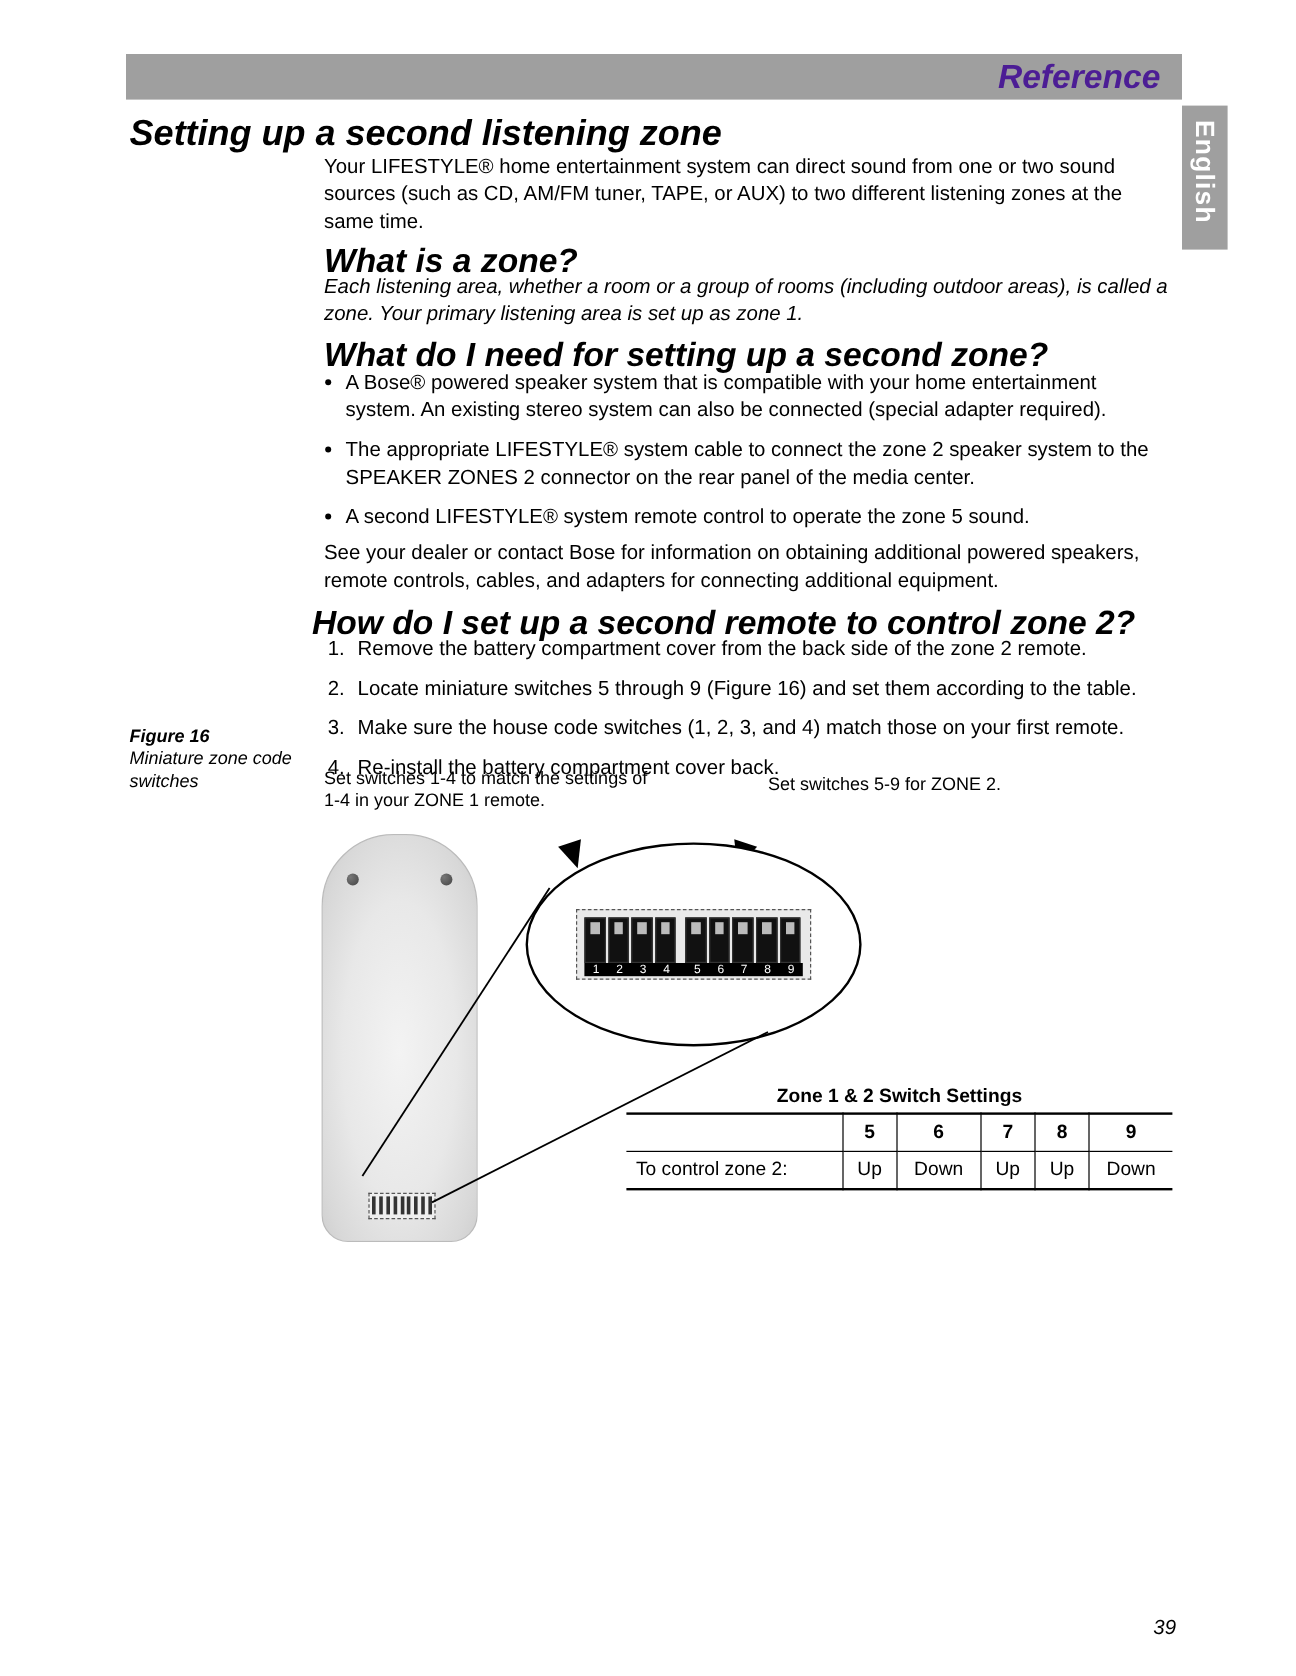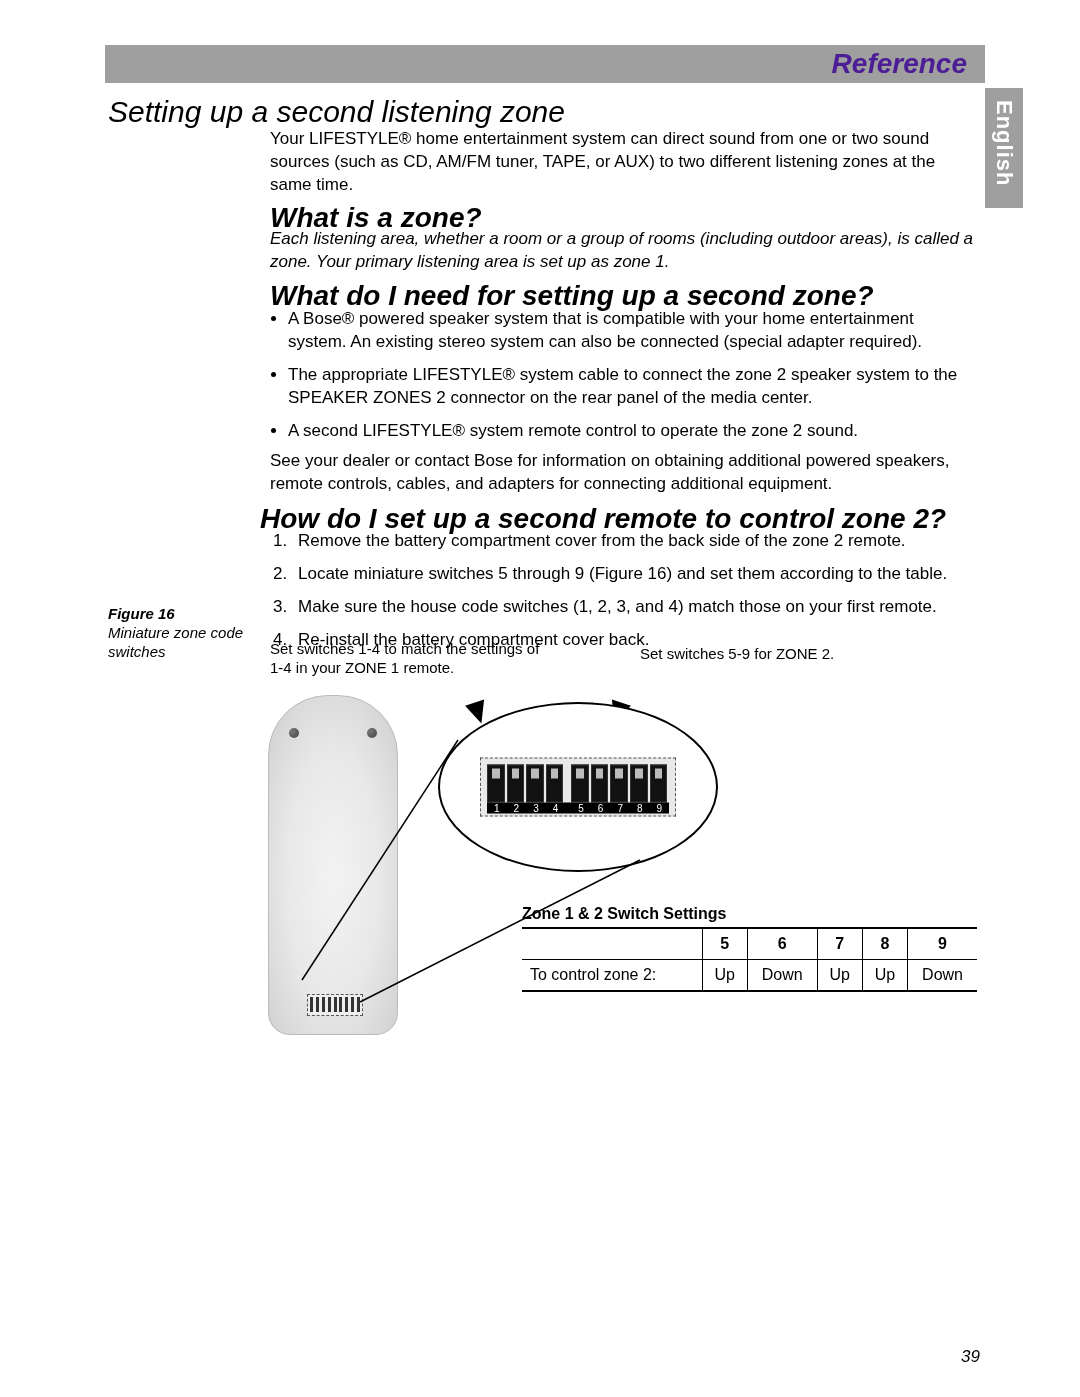--- a/index.html
+++ b/index.html
@@ -42,21 +42,21 @@
     font-size:22px;
     position:absolute;
     left:6px; top:12px;
     letter-spacing:1px;
   }
   .page-title {
     position:absolute;
     left:108px;
     top:95px;
     font-size:30px;
-    font-weight:normal;
+    font-weight:bold;
     font-style:italic;
   }
   .body-col {
     position:absolute;
     left:270px;
     right:105px;
     font-size:17px;
     line-height:1.35;
   }
   .intro   { top:128px; }
@@ -187,21 +187,21 @@
   .arr1 { left:468px; top:702px; transform:rotate(-18deg); }
   .arr2 { left:608px; top:702px; transform:rotate(18deg); }
 
   
   .tbl-wrap {
     position:absolute;
     left:522px; top:905px;
     width:455px;
   }
   .tbl-title {
-    text-align:left;
+    text-align:center;
     font-weight:bold;
     font-size:16px;
     margin-bottom:4px;
   }
   table.switch {
     border-collapse: collapse;
     width:100%;
     font-size:16px;
   }
   table.switch th, table.switch td {
@@ -244,21 +244,21 @@
 <div class="body-col intro">Your LIFESTYLE® home entertainment system can direct sound from one or two sound sources (such as CD, AM/FM tuner, TAPE, or AUX) to two different listening zones at the same time.</div>
 
 <div class="h2 h2a">What is a zone?</div>
 <div class="body-col zone-def">Each listening area, whether a room or a group of rooms (including outdoor areas), is called a zone. Your primary listening area is set up as zone 1.</div>
 
 <div class="h2 h2b">What do I need for setting up a second zone?</div>
 <div class="body-col need">
   <ul>
     <li>A Bose® powered speaker system that is compatible with your home entertainment system. An existing stereo system can also be connected (special adapter required).</li>
     <li>The appropriate LIFESTYLE® system cable to connect the zone 2 speaker system to the SPEAKER ZONES 2 connector on the rear panel of the media center.</li>
-    <li>A second LIFESTYLE® system remote control to operate the zone 2 sound.</li>
+    <li>A second LIFESTYLE® system remote control to operate the zone 5 sound.</li>
   </ul>
 </div>
 <div class="body-col dealer">See your dealer or contact Bose for information on obtaining additional powered speakers, remote controls, cables, and adapters for connecting additional equipment.</div>
 
 <div class="h2 h2c">How do I set up a second remote to control zone 2?</div>
 <div class="body-col steps">
   <ol>
     <li>Remove the battery compartment cover from the back side of the zone 2 remote.</li>
     <li>Locate miniature switches 5 through 9 (Figure 16) and set them according to the table.</li>
     <li>Make sure the house code switches (1, 2, 3, and 4) match those on your first remote.</li>

